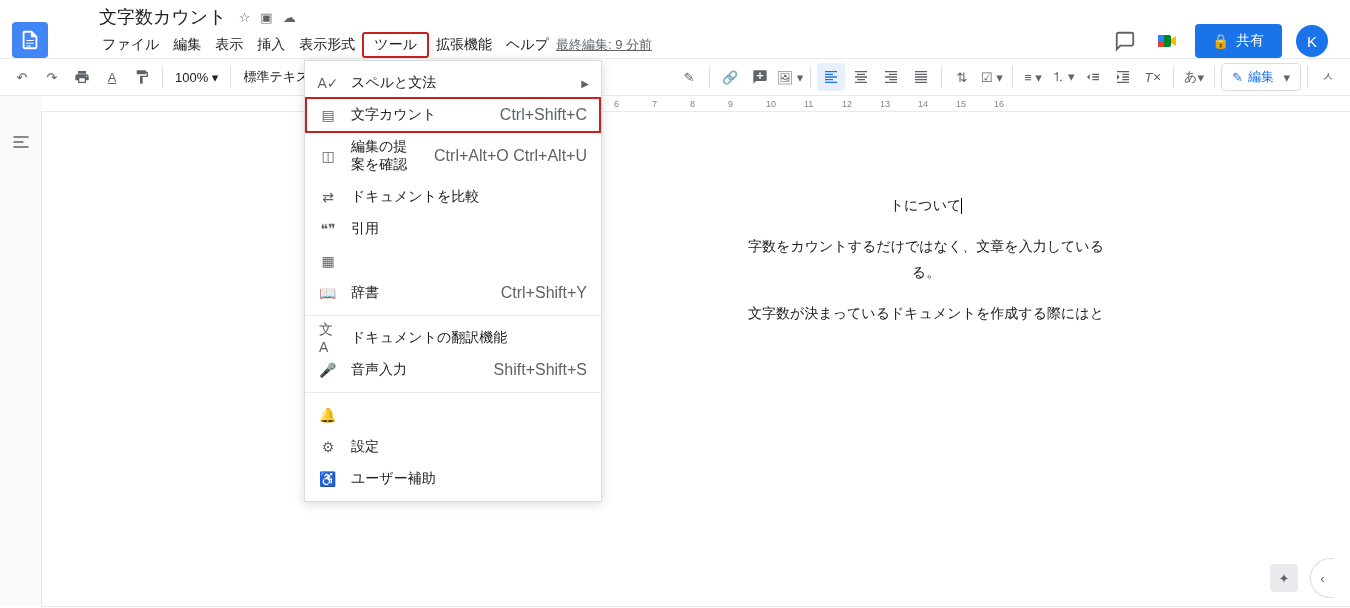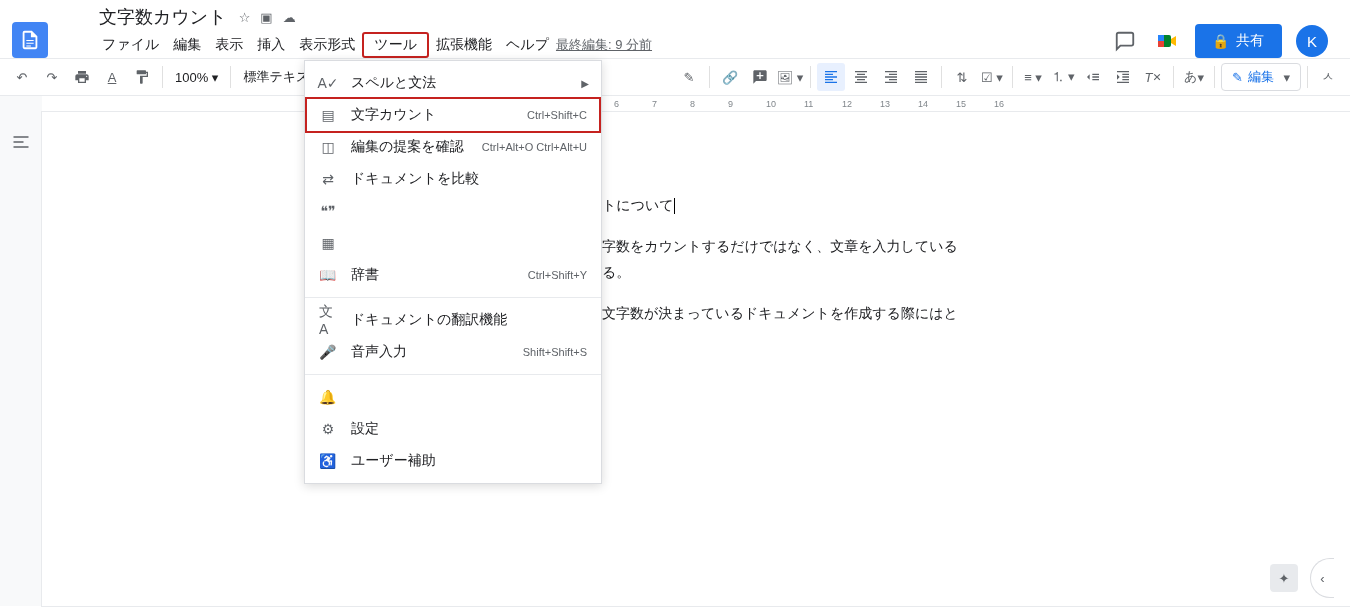--- a/index.html
+++ b/index.html
@@ -31,28 +31,28 @@
   .align-active { background: #e8f0fe; color: #1a73e8; }
   .workspace { display: flex; height: 510px; position: relative; background: #f8f9fa; }
   .leftgutter { width: 42px; background: #f8f9fa; border-right: none; display: flex; justify-content: center; padding-top: 36px; }
   .outline-icon { width: 20px; height: 20px; color: #5f6368; cursor: pointer; }
   .ruler-area { flex: 1; position: relative; }
   .hruler { height: 16px; background: #fff; border-bottom: 1px solid #e8eaed; position: relative; font-size: 9px; color: #80868b; overflow: hidden; }
   .hruler .tick { position: absolute; top: 3px; }
   .page { background: #fff; margin: 0 0 0 0; min-height: 494px; position: relative; padding: 80px 100px 40px 160px; box-shadow: 0 0 0 1px #e8eaed; }
   .vruler { position: absolute; left: 0; top: 16px; width: 16px; bottom: 0; background: #fff; border-right: 1px solid #e8eaed; }
   .doc-content { font-size: 14px; line-height: 1.9; color: #202124; }
-  .doc-content p { margin-bottom: 14px; }
+  .doc-content p { margin-bottom: 14px; text-align: center; }
   .cursor-line::after { content: ''; display: inline-block; width: 1px; height: 16px; background: #000; vertical-align: middle; }
   .dropdown { position: absolute; left: 304px; top: 60px; width: 298px; background: #fff; border: 1px solid #dadce0; box-shadow: 0 2px 10px rgba(0,0,0,0.15); z-index: 100; padding: 6px 0; }
   .dd-item { display: flex; align-items: center; padding: 7px 14px 7px 14px; font-size: 14px; color: #202124; cursor: pointer; gap: 14px; position: relative; }
   .dd-item.highlighted { border: 2px solid #c5221f; margin: -2px 0; padding: 7px 12px 7px 12px; }
   .dd-icon { width: 18px; height: 18px; color: #5f6368; display: flex; align-items: center; justify-content: center; flex-shrink: 0; }
   .dd-label { flex: 1; }
-  .dd-shortcut { font-size: 11px; color: #5f6368; }
+  .dd-shortcut { font-size: 16px; color: #5f6368; }
   .dd-arrow { position: absolute; right: 12px; color: #5f6368; font-size: 10px; }
   .dd-sep { height: 1px; background: #e8eaed; margin: 6px 0; }
   .bottom-right { position: absolute; right: 16px; bottom: 10px; display: flex; gap: 12px; align-items: center; }
   .explore-btn { width: 28px; height: 28px; background: #e8eaed; border-radius: 4px; display: flex; align-items: center; justify-content: center; cursor: pointer; color: #5f6368; }
   .chev-left { width: 24px; height: 40px; border: 1px solid #dadce0; border-radius: 20px 0 0 20px; border-right: none; display: flex; align-items: center; justify-content: center; color: #5f6368; cursor: pointer; background: #fff; }
 </style>
 </head>
 <body>
 
 <div class="header">
@@ -235,20 +235,21 @@
       <span class="dd-icon">◫</span>
       <span class="dd-label">編集の提案を確認</span>
       <span class="dd-shortcut">Ctrl+Alt+O Ctrl+Alt+U</span>
     </div>
     <div class="dd-item">
       <span class="dd-icon">⇄</span>
       <span class="dd-label">ドキュメントを比較</span>
     </div>
     <div class="dd-item">
       <span class="dd-icon">❝❞</span>
+      <span class="dd-label">引用</span>
     </div>
     <div class="dd-item">
       <span class="dd-icon">▦</span>
     </div>
     <div class="dd-item">
       <span class="dd-icon">📖</span>
       <span class="dd-label">辞書</span>
       <span class="dd-shortcut">Ctrl+Shift+Y</span>
     </div>
     <div class="dd-sep"></div>

